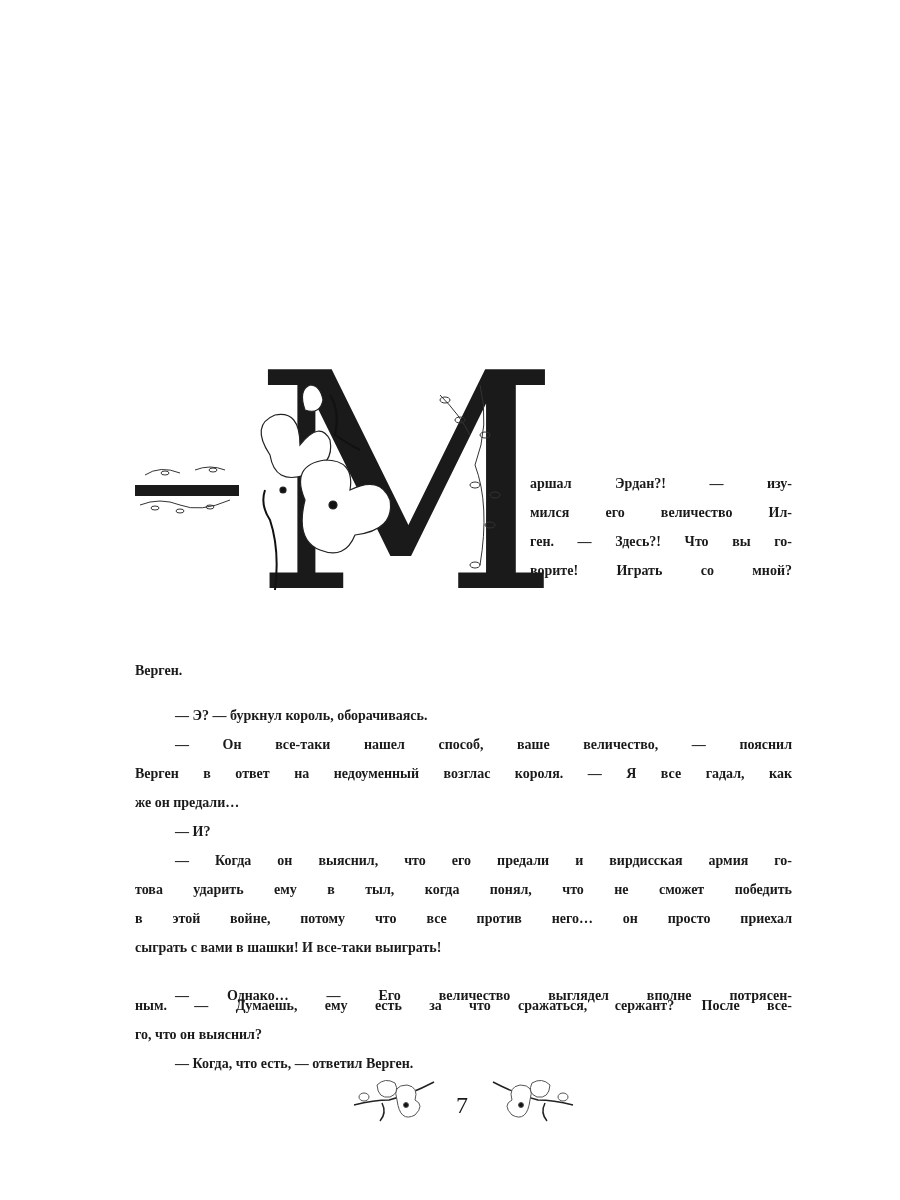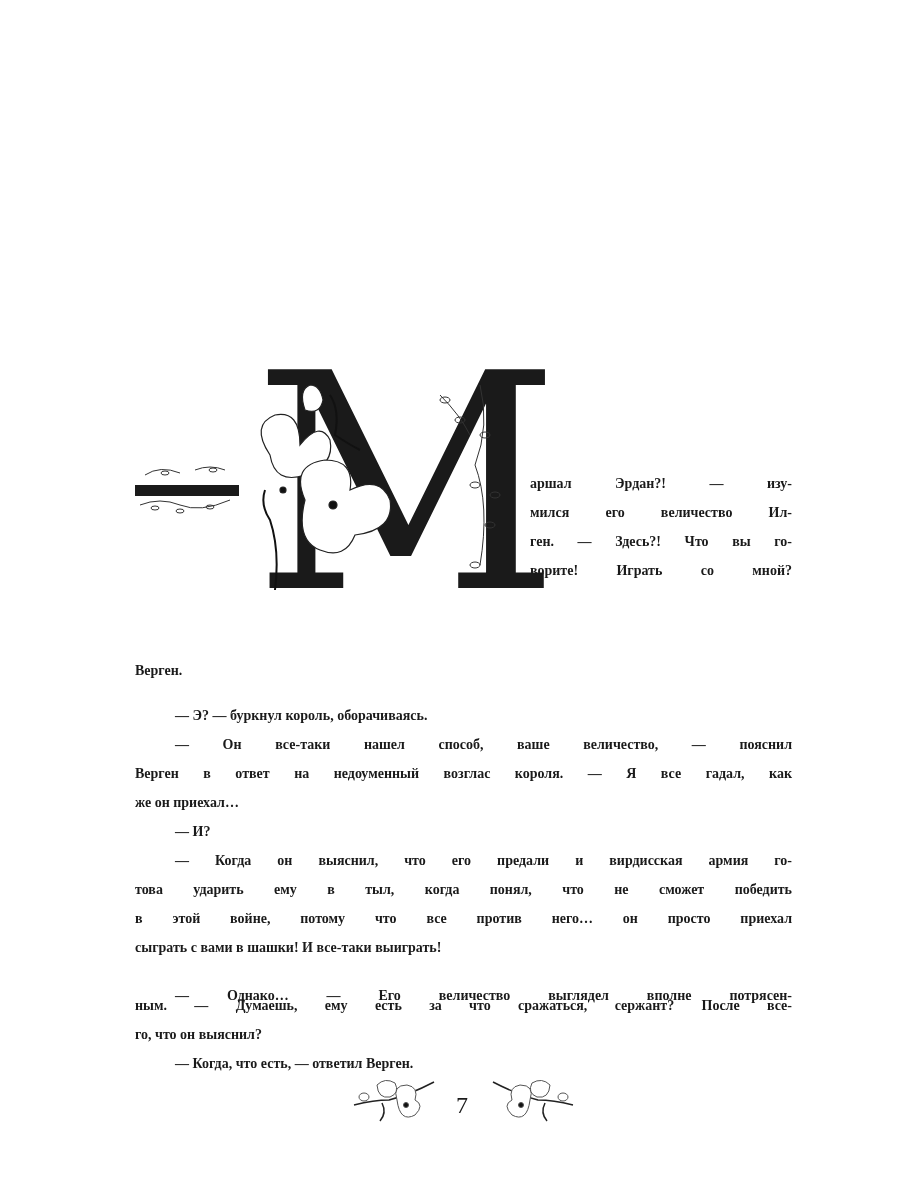--- a/index.html
+++ b/index.html
@@ -68,21 +68,21 @@
   </div>
 
   <div class="line just right-line" style="top:472px">аршал Эрдан?! — изу-</div>
   <div class="line just right-line" style="top:501px">мился его величество Ил-</div>
   <div class="line just right-line" style="top:530px">ген. — Здесь?! Что вы го-</div>
   <div class="line just right-line" style="top:559px">ворите! Играть со мной?</div>
   <div class="line full-line" style="top:659px">Верген.</div>
   <div class="line indent" style="top:704px">— Э? — буркнул король, оборачиваясь.</div>
   <div class="line just indent" style="top:733px">— Он все-таки нашел способ, ваше величество, — пояснил</div>
   <div class="line just full-line" style="top:762px">Верген в ответ на недоуменный возглас короля. — Я все гадал, как</div>
-  <div class="line full-line" style="top:791px">же он приехал…</div>
+  <div class="line full-line" style="top:791px">же он предали…</div>
   <div class="line indent" style="top:820px">— И?</div>
   <div class="line just indent" style="top:849px">— Когда он выяснил, что его предали и вирдисская армия го-</div>
   <div class="line just full-line" style="top:878px">това ударить ему в тыл, когда понял, что не сможет победить</div>
   <div class="line just full-line" style="top:907px">в этой войне, потому что все против него… он просто приехал</div>
   <div class="line full-line" style="top:936px">сыграть с вами в шашки! И все-таки выиграть!</div>
   <div class="line just indent" style="top:984px">— Однако… — Его величество выглядел вполне потрясен-</div>
   <div class="line full-line" style="top:1023px">го, что он выяснил?</div>
   <div class="line just full-line" style="top:994px">ным. — Думаешь, ему есть за что сражаться, сержант? После все-</div>
   <div class="line indent" style="top:1052px">— Когда, что есть, — ответил Верген.</div>
 

